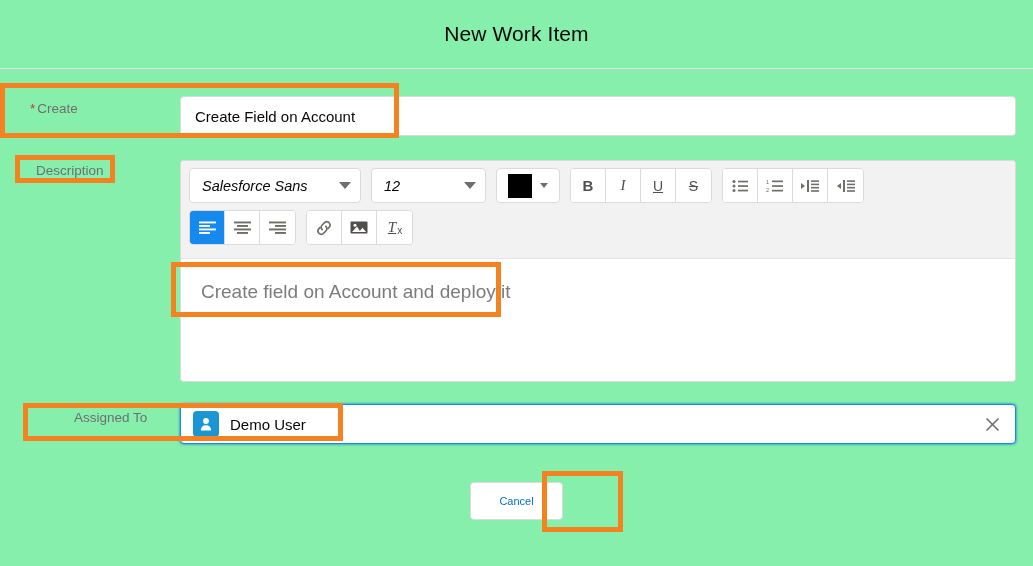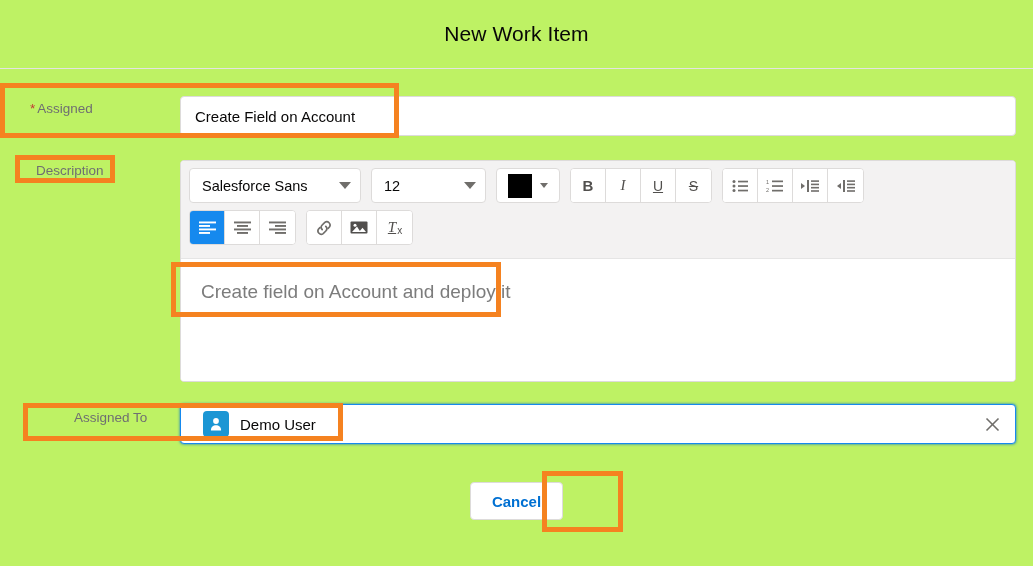--- a/index.html
+++ b/index.html
@@ -4,21 +4,21 @@
 <style>
   * { box-sizing: border-box; }
   html, body {
     margin: 0; padding: 0;
     width: 1033px; height: 566px;
     background: #ffffff;
     font-family: "Liberation Sans", sans-serif;
     overflow: hidden;
   }
 
-  #page { position: relative; width: 1033px; height: 566px; background:#bef264; }
+  #page { position: relative; width: 1033px; height: 566px; background:#86efac; }
 
   
   .modal-header {
     position: absolute; left:0; top:0; width:1033px; height:69px;
     border-bottom: 1px solid #e3e3e3;
     display:flex; align-items:center; justify-content:center;
   }
   .modal-title {
     font-size: 21px; color:#080707; font-weight: 400; letter-spacing:.1px;
   }
@@ -61,21 +61,21 @@
     background:#fff; border-right:1px solid #dddbda; cursor:pointer;
     color:#514f4d; font-size:14px;
   }
   .tb-btn:last-child { border-right:none; }
   .tb-btn.active { background:#1589ee; color:#fff; }
 
   .tb-select {
     display:flex; align-items:center; justify-content:space-between;
     border:1px solid #dddbda; border-radius:4px; background:#fff;
     height:35px; padding:0 9px 0 12px; cursor:pointer;
-    font-size:14.5px; color:#080707;
+    font-size:14.5px; color:#080707;font-style:italic;
   }
   #font-family-select { width:172px; }
   #font-size-select { width:115px;gap:12px; }
   .caret {
     width:0;height:0;border-left:6px solid transparent;border-right:6px solid transparent;
     border-top:7px solid #706e6b; margin-left:8px;
   }
   .caret.sm { border-left-width:4px;border-right-width:4px;border-top-width:5px; }
 
   #color-select {
@@ -89,45 +89,44 @@
     background:#fff; height:122px; padding:22px 20px 0 20px;
     font-size:19px; color:#7c7c7c;
   }
 
   
   #assigned-label { left:30px; top:410px;margin-left:44px; }
   #assigned-box {
     position:absolute; left:180px; top:404px; width:836px; height:40px;
     border:1px solid #1589ee; border-radius:4px; background:#fff;
     box-shadow: 0 0 3px #0070d2;
-    display:flex; align-items:center; padding:0 10px 0 22px;
+    display:flex; align-items:center; padding:0 10px 0 12px;
   }
   .pill {
     display:flex; align-items:center; gap:11px; height:30px; padding-right:6px;
   }
   .avatar {
     width:26px;height:26px;border-radius:4px;background:#1b96d4;
     display:flex;align-items:center;justify-content:center;flex:none;
   }
   .pill-label { font-size:15px; color:#080707; }
   #assigned-clear {
     margin-left:auto; width:26px;height:26px; display:flex;align-items:center;justify-content:center;
     color:#706e6b; cursor:pointer;
   }
 
   
   .footer {
     position:absolute; left:0; top:482px; width:1033px;
     display:flex; align-items:center; justify-content:center; gap:14px;
   }
   .btn {
-    height:38px; border-radius:4px; font-size:15px; cursor:pointer;
+    height:38px; border-radius:4px; font-size:11px; cursor:pointer;
     display:flex;align-items:center;justify-content:center;
     font-family:"Liberation Sans", sans-serif;
-    font-weight:bold;
   }
   #cancel-button { width:93px; background:#fff; border:1px solid #dddbda; color:#0070d2; }
   #save-button   { width:72px; background:#0070d2; border:1px solid #0070d2; color:#fff; }
 
   
   .hl {
     position:absolute; border:5px solid #f58220; pointer-events:none; z-index:50;
   }
   #hl-subject     { left:0px;   top:83px;  width:399px; height:55px; }
   #hl-description { left:15px;  top:155px; width:100px; height:28px; }
@@ -138,21 +137,21 @@
 </head>
 <body>
 
 <div id="page">
 
   <div class="modal-header">
     <div class="modal-title">New Work Item</div>
   </div>
 
   <div class="field-label" id="subject-label">
-    <span class="req-star">*</span><span>Assigned</span>
+    <span class="req-star">*</span><span>Create</span>
   </div>
   <input id="subject-input" type="text" value="Create Field on Account" style="">
 
   <div class="field-label" id="description-label">Description</div>
 
   <div id="rte">
     <div class="rte-toolbar">
 
       <div class="tb-line">
         <div class="tb-select" id="font-family-select">

